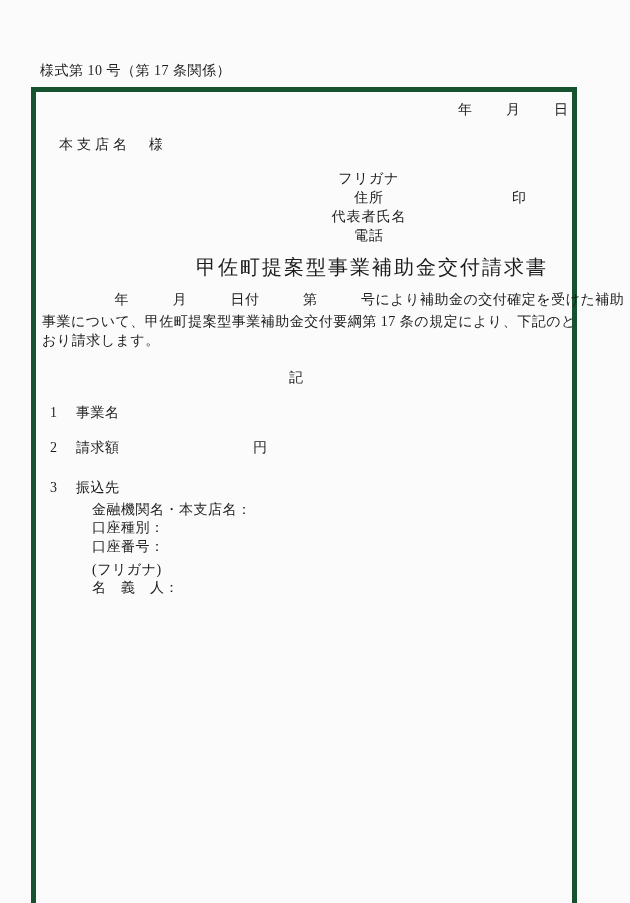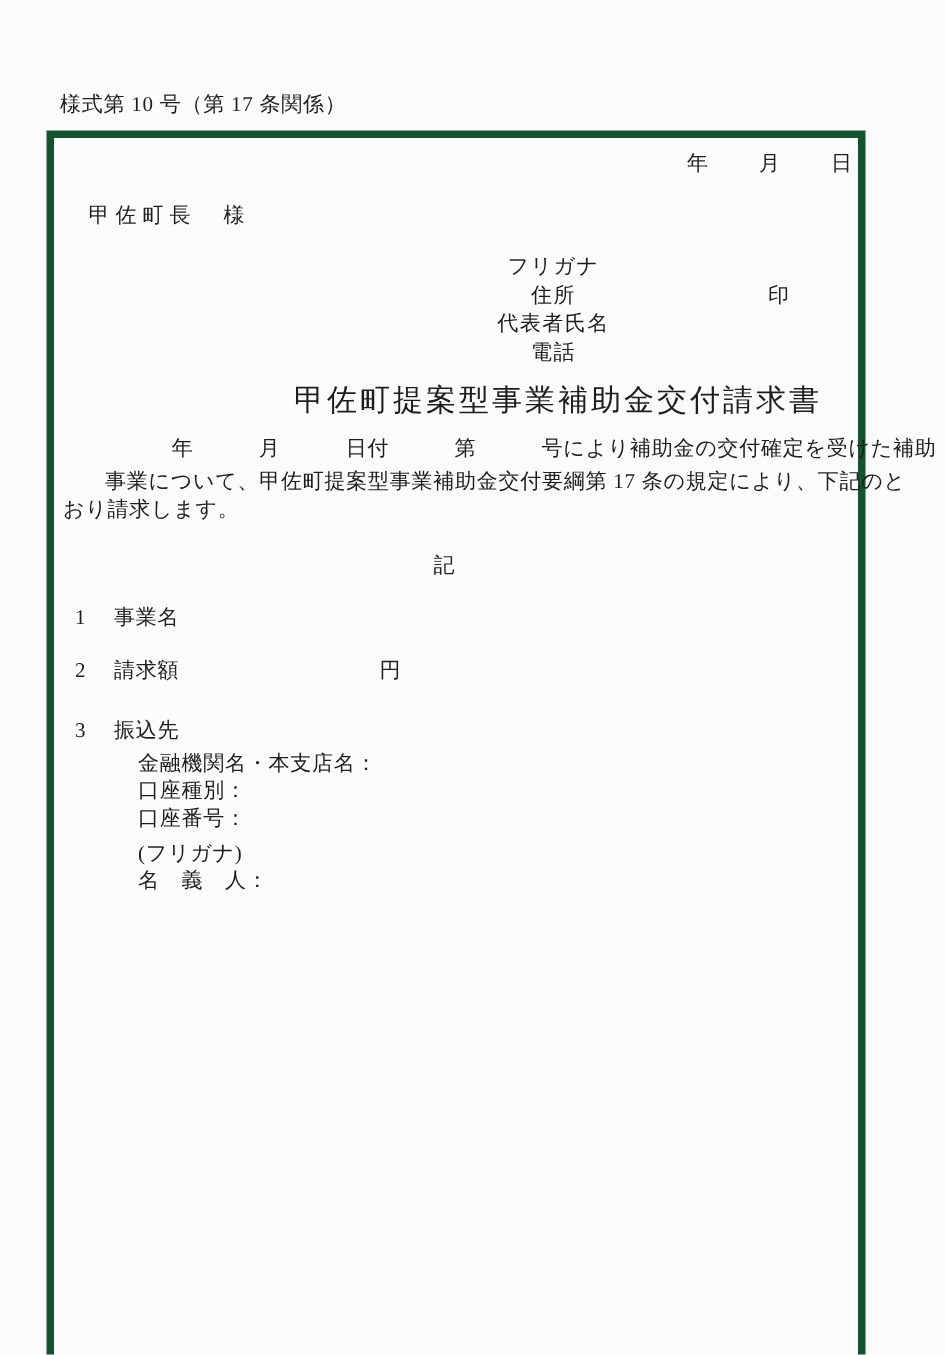--- a/index.html
+++ b/index.html
@@ -34,21 +34,21 @@
     top: 77px;
     width: 240px;
     text-align: center;
     line-height: 19px;
     letter-spacing: 1px;
   }
   .seal { left: 476px; top: 96px; }
   .doc-title { left: 160px; top: 165px; font-size: 20px; letter-spacing: 2px; }
   .body-line { left: 6px; letter-spacing: 0.5px; }
   .body-line-1 { top: 198px; }
-  .body-line-2 { top: 220px; margin-left: 28px; }
+  .body-line-2 { top: 220px; }
   .body-line-3 { top: 239px; }
   .record-mark { left: 253px; top: 276px; }
   .item { left: 14px; letter-spacing: 0.5px; }
   .item-1 { top: 311px; }
   .item-2 { top: 346px; }
   .item-3 { top: 386px; }
   .item .no { display: inline-block; width: 26px; }
   .unit { position: absolute; left: 203px; top: 0; }
   .transfer-field { left: 56px; letter-spacing: 0.5px; }
   .tf-1 { top: 408px; }
@@ -59,21 +59,21 @@
 </style>
 </head>
 <body>
 
 <div class="abs form-number">様式第 10 号（第 17 条関係）</div>
 
 <div class="doc-box">
 
   <div class="abs date-line">年　　月　　日</div>
 
-  <div class="abs addressee">甲佐町長　様</div>
+  <div class="abs addressee">本支店名　様</div>
 
   <div class="sender-block">
     <div>フリガナ</div>
     <div>住所</div>
     <div>代表者氏名</div>
     <div>電話</div>
   </div>
 
   <div class="abs seal">印</div>
 

